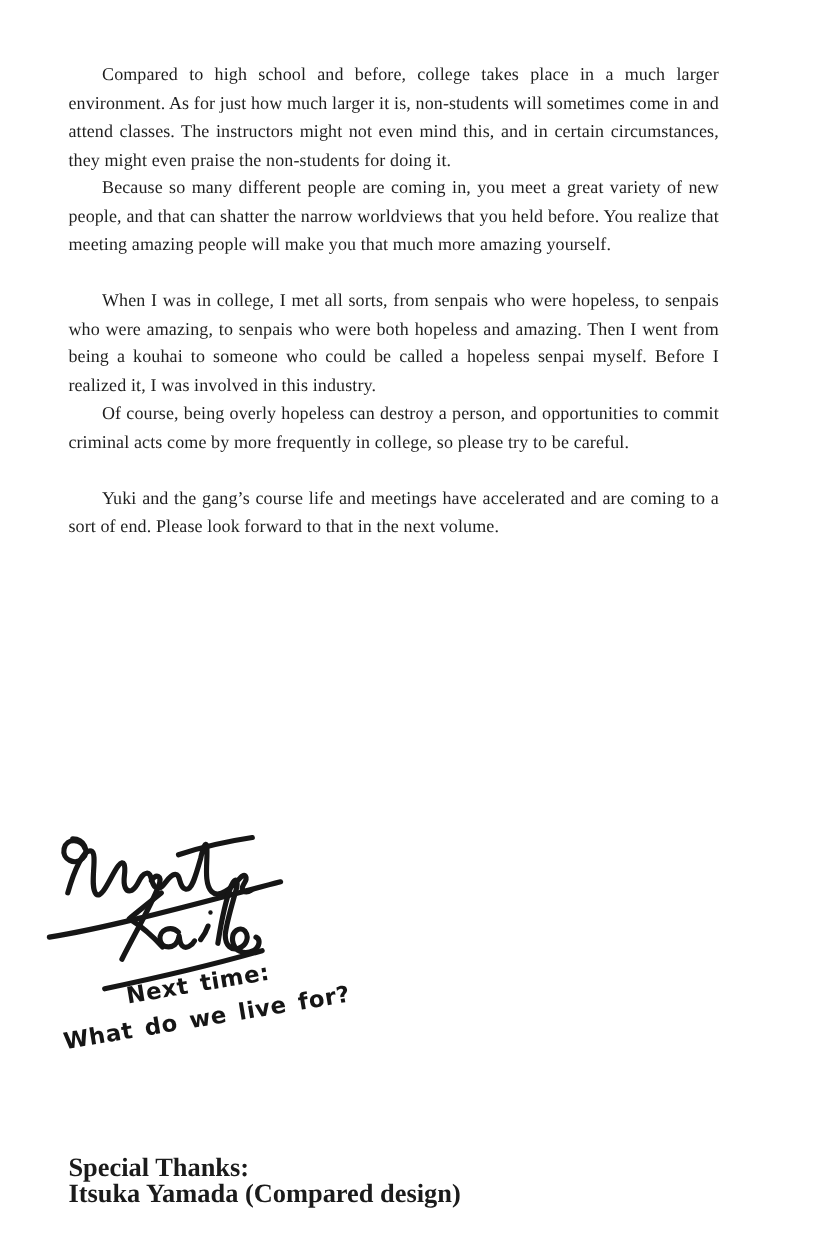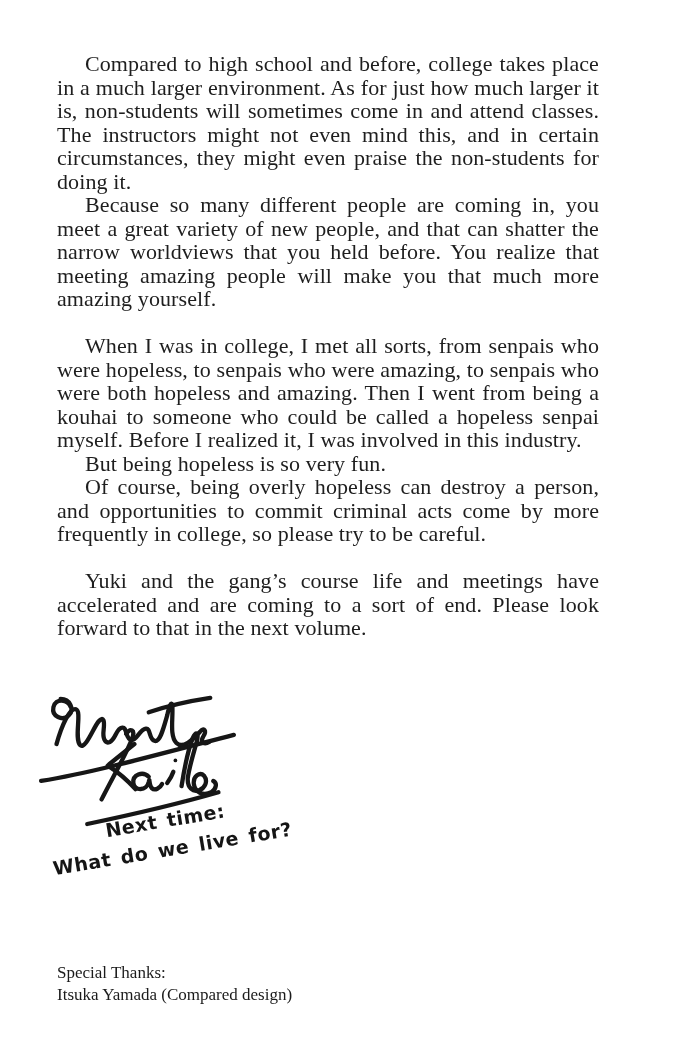--- a/index.html
+++ b/index.html
@@ -14,21 +14,21 @@
     background: #ffffff;
     overflow: hidden;
     font-family: "Liberation Serif", serif;
     color: #1e1e1e;
   }
   .body-text {
     position: absolute;
     left: 57px;
     top: 52px;
     width: 542px;
-    font-size: 22px;
+    font-size: 15px;
     line-height: 23.5px;
     text-align: justify;
     letter-spacing: 0.1px;
   }
   .body-text p {
     margin: 0;
     text-indent: 28px;
   }
   .para-block + .para-block {
     margin-top: 23.5px;
@@ -61,41 +61,41 @@
     color: #151515;
     white-space: nowrap;
   }
   .teaser .line1 {
     padding-left: 58px;
   }
   .credits {
     position: absolute;
     left: 57px;
     top: 962px;
-    font-size: 17px;
+    font-size: 22px;
     line-height: 22px;
     color: #1b1b1b;
+    font-weight: bold;
   }
   .credits div {
     margin: 0;
   }
 </style>
 </head>
 <body>
 
 <div class="page">
 
   <div class="body-text">
     <div class="para-block">
       <p>Compared to high school and before, college takes place in a much larger environment. As for just how much larger it is, non-students will sometimes come in and attend classes. The instructors might not even mind this, and in certain circumstances, they might even praise the non-students for doing it.</p>
       <p>Because so many different people are coming in, you meet a great variety of new people, and that can shatter the narrow worldviews that you held before. You realize that meeting amazing people will make you that much more amazing yourself.</p>
     </div>
     <div class="para-block">
       <p>When I was in college, I met all sorts, from senpais who were hopeless, to senpais who were amazing, to senpais who were both hopeless and amazing. Then I went from being a kouhai to someone who could be called a hopeless senpai myself. Before I realized it, I was involved in this industry.</p>
-      <p>But being hopeless is so very fun.</p>
       <p>Of course, being overly hopeless can destroy a person, and opportunities to commit criminal acts come by more frequently in college, so please try to be careful.</p>
     </div>
     <div class="para-block">
       <p>Yuki and the gang’s course life and meetings have accelerated and are coming to a sort of end. Please look forward to that in the next volume.</p>
     </div>
   </div>
 
   <div class="signature-wrap" role="img" aria-label="Norimitsu Kaiho">
     <svg viewBox="0 0 200 140" xmlns="http://www.w3.org/2000/svg" fill="none" stroke="#161616" stroke-width="4.2" stroke-linecap="round" stroke-linejoin="round">
 

